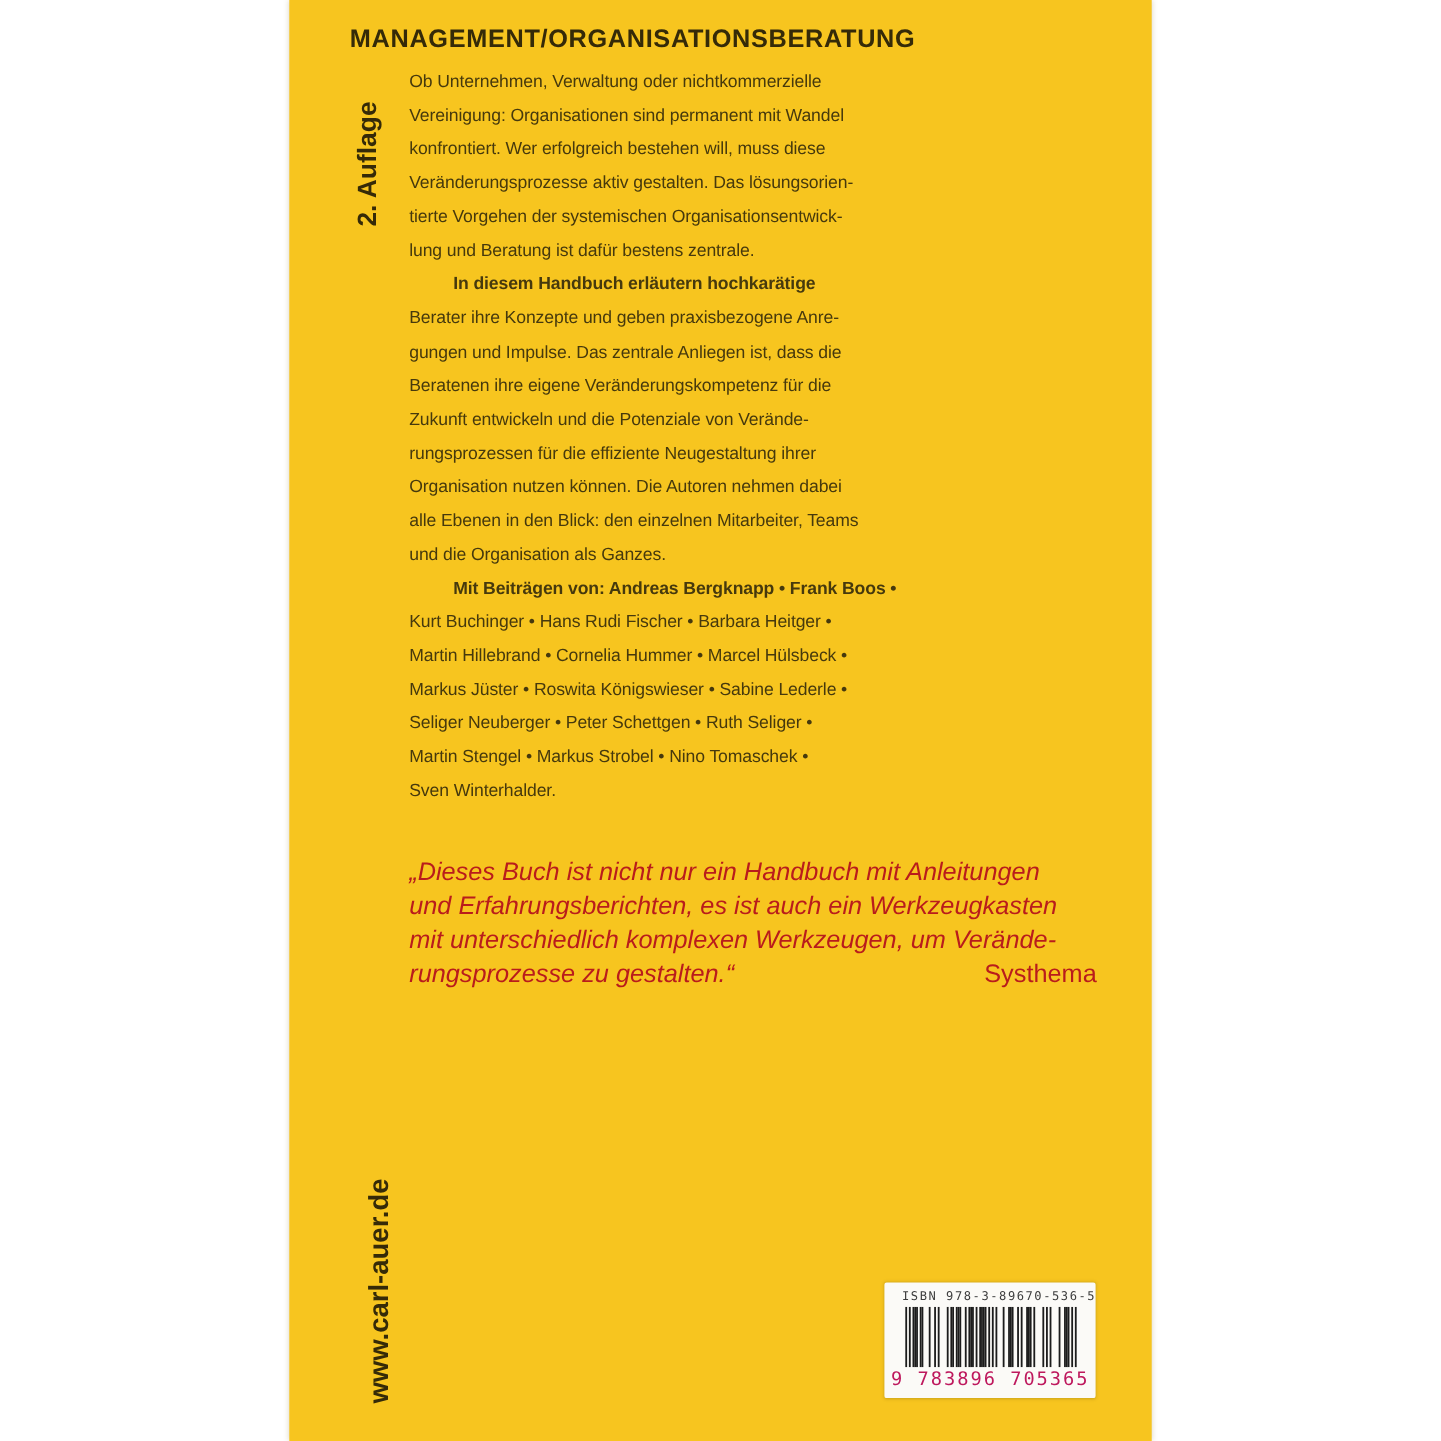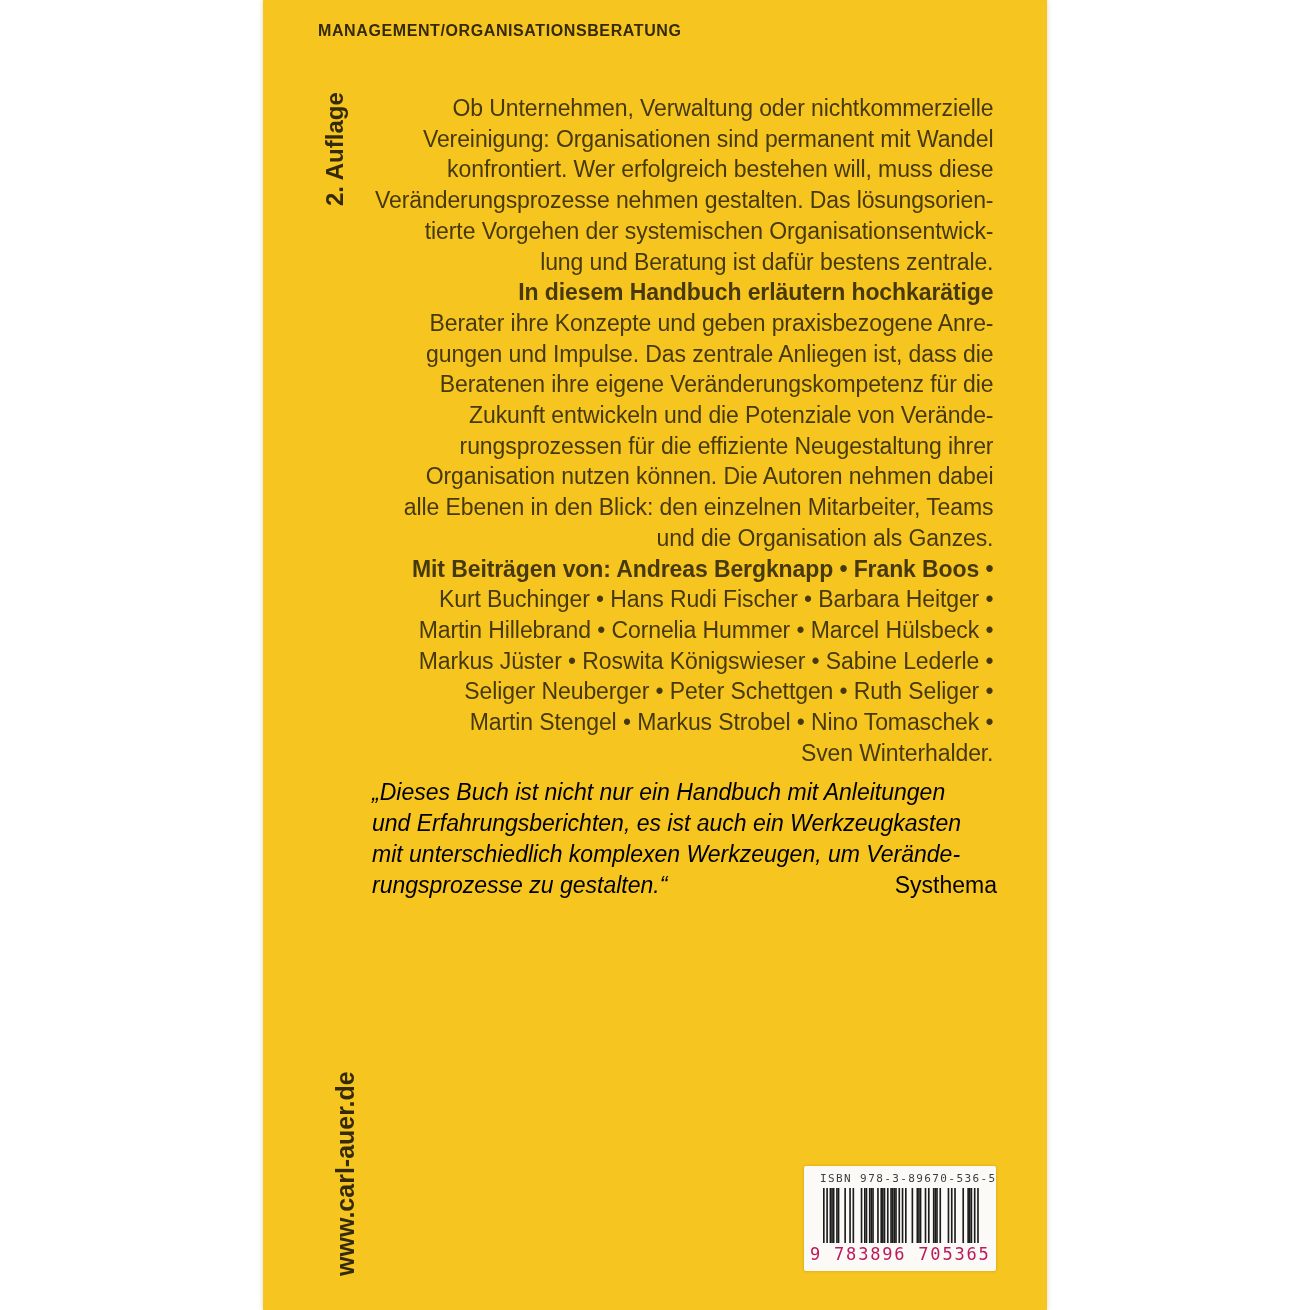--- a/index.html
+++ b/index.html
@@ -9,38 +9,38 @@
     overflow:hidden;
   }
   .page{position:relative;width:1310px;height:1310px;background:#ffffff;}
   .cover{
     position:absolute;left:263px;top:0;width:784px;height:1310px;
     background:#f7c51f;color:#46390d;
     box-shadow:0 0 5px rgba(120,90,10,0.25);
   }
   .category{
     position:absolute;left:55px;top:22px;
-    font-size:16px;font-weight:bold;letter-spacing:0.6px;color:#352a08;
+    font-size:23px;font-weight:bold;letter-spacing:0.6px;color:#352a08;
     white-space:nowrap;
   }
   .edition{
     position:absolute;left:55px;top:206px;width:116px;height:34px;
     transform:rotate(-90deg);transform-origin:top left;
     font-weight:bold;font-size:24px;line-height:34px;color:#352a08;
     white-space:nowrap;
   }
   .blurb{
-    position:absolute;left:109px;top:93px;
-    font-size:23px;line-height:30.7px;letter-spacing:-0.1px;color:#46390d;text-align:right;
+    position:absolute;left:109px;top:60px;
+    font-size:16px;line-height:30.7px;letter-spacing:-0.1px;color:#46390d;
   }
   .bline{white-space:nowrap;}
   .bline.indent{padding-left:40px;font-weight:bold;}
   .quote{
     position:absolute;left:109px;top:777px;width:625px;
-    font-size:23px;line-height:31px;font-style:italic;color:#000000;
+    font-size:23px;line-height:31px;font-style:italic;color:#b91c1c;
   }
   .qline{white-space:nowrap;}
   .qline.qlast{display:flex;justify-content:space-between;white-space:nowrap;}
   .attr{font-style:normal;padding-left:30px;}
   .website{
     position:absolute;left:66px;top:1276px;width:210px;height:32px;
     transform:rotate(-90deg);transform-origin:top left;
     font-weight:bold;font-size:25px;line-height:32px;color:#352a08;
     white-space:nowrap;
   }
@@ -68,21 +68,21 @@
   <div class="cover">
 
     <div class="category">MANAGEMENT/ORGANISATIONSBERATUNG</div>
 
     <div class="edition">2. Auflage</div>
 
     <div class="blurb" id="blurb">
         <div class="bline">Ob Unternehmen, Verwaltung oder nichtkommerzielle</div>
         <div class="bline">Vereinigung: Organisationen sind permanent mit Wandel</div>
         <div class="bline">konfrontiert. Wer erfolgreich bestehen will, muss diese</div>
-        <div class="bline">Veränderungsprozesse nehmen gestalten. Das lösungsorien-</div>
+        <div class="bline">Veränderungsprozesse aktiv gestalten. Das lösungsorien-</div>
         <div class="bline">tierte Vorgehen der systemischen Organisationsentwick-</div>
         <div class="bline">lung und Beratung ist dafür bestens zentrale.</div>
         <div class="bline indent">In diesem Handbuch erläutern hochkarätige</div>
         <div class="bline">Berater ihre Konzepte und geben praxisbezogene Anre-</div>
         <div class="bline">gungen und Impulse. Das zentrale Anliegen ist, dass die</div>
         <div class="bline">Beratenen ihre eigene Veränderungskompetenz für die</div>
         <div class="bline">Zukunft entwickeln und die Potenziale von Verände-</div>
         <div class="bline">rungsprozessen für die effiziente Neugestaltung ihrer</div>
         <div class="bline">Organisation nutzen können. Die Autoren nehmen dabei</div>
         <div class="bline">alle Ebenen in den Blick: den einzelnen Mitarbeiter, Teams</div>

